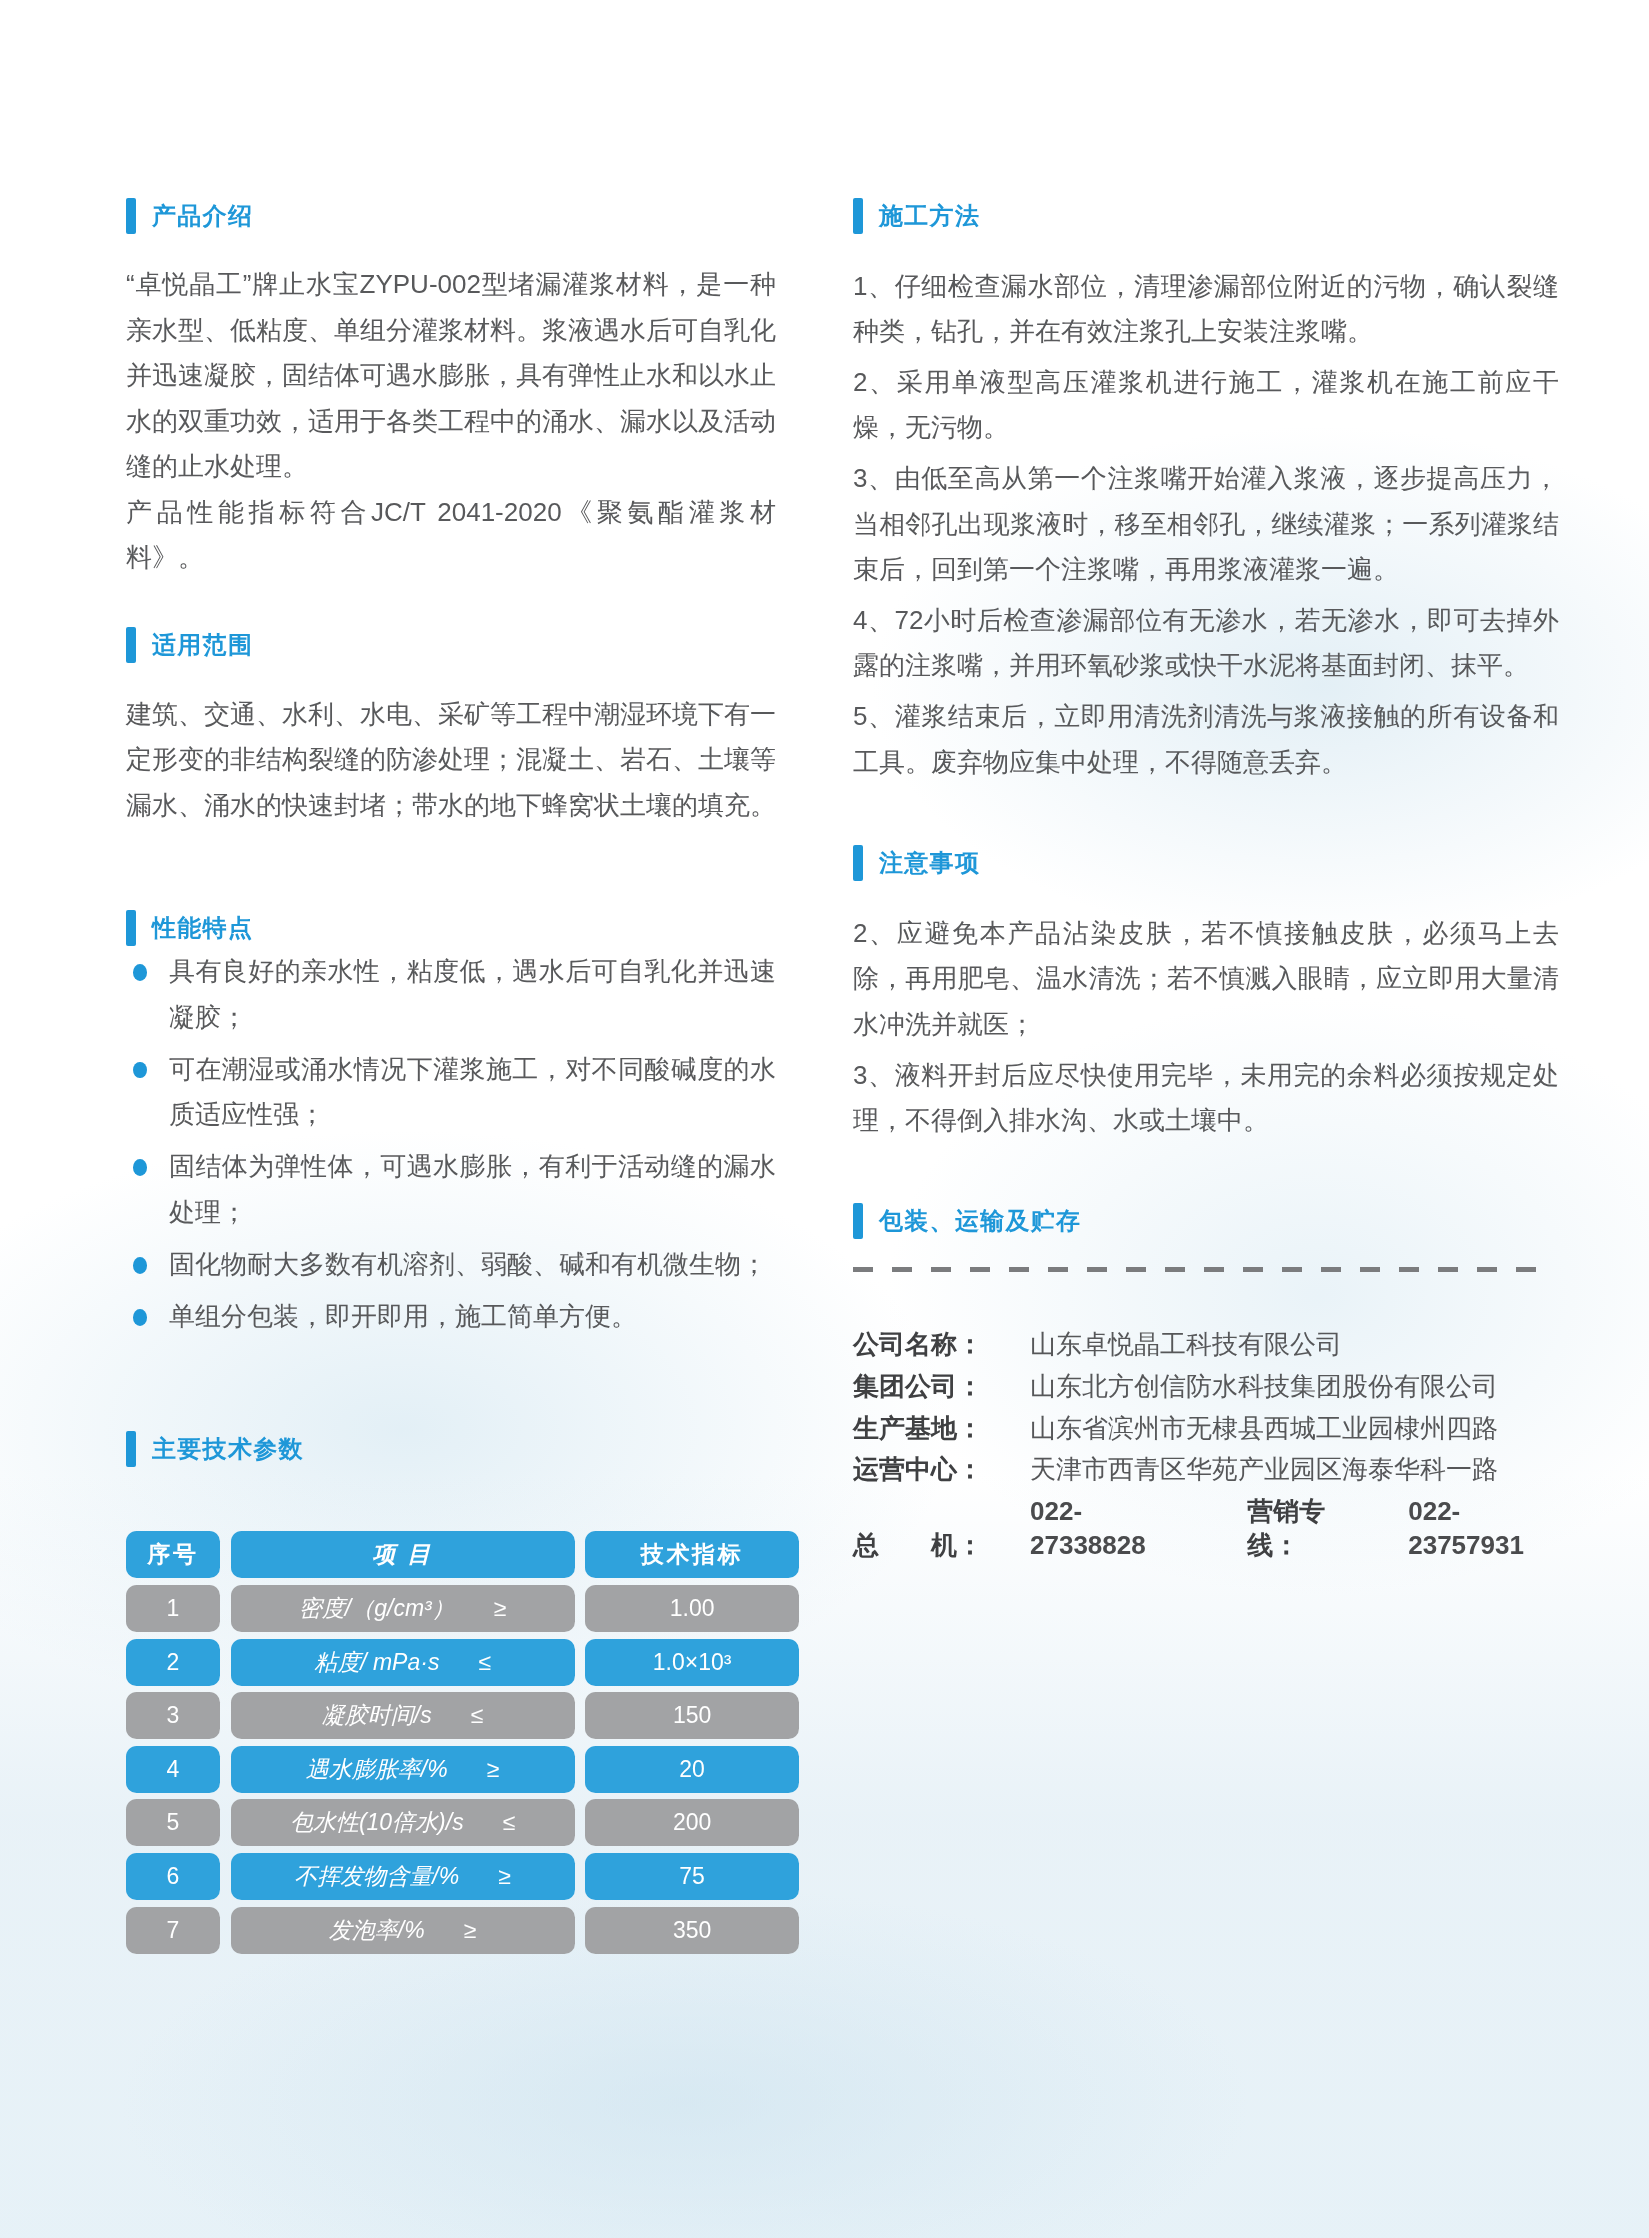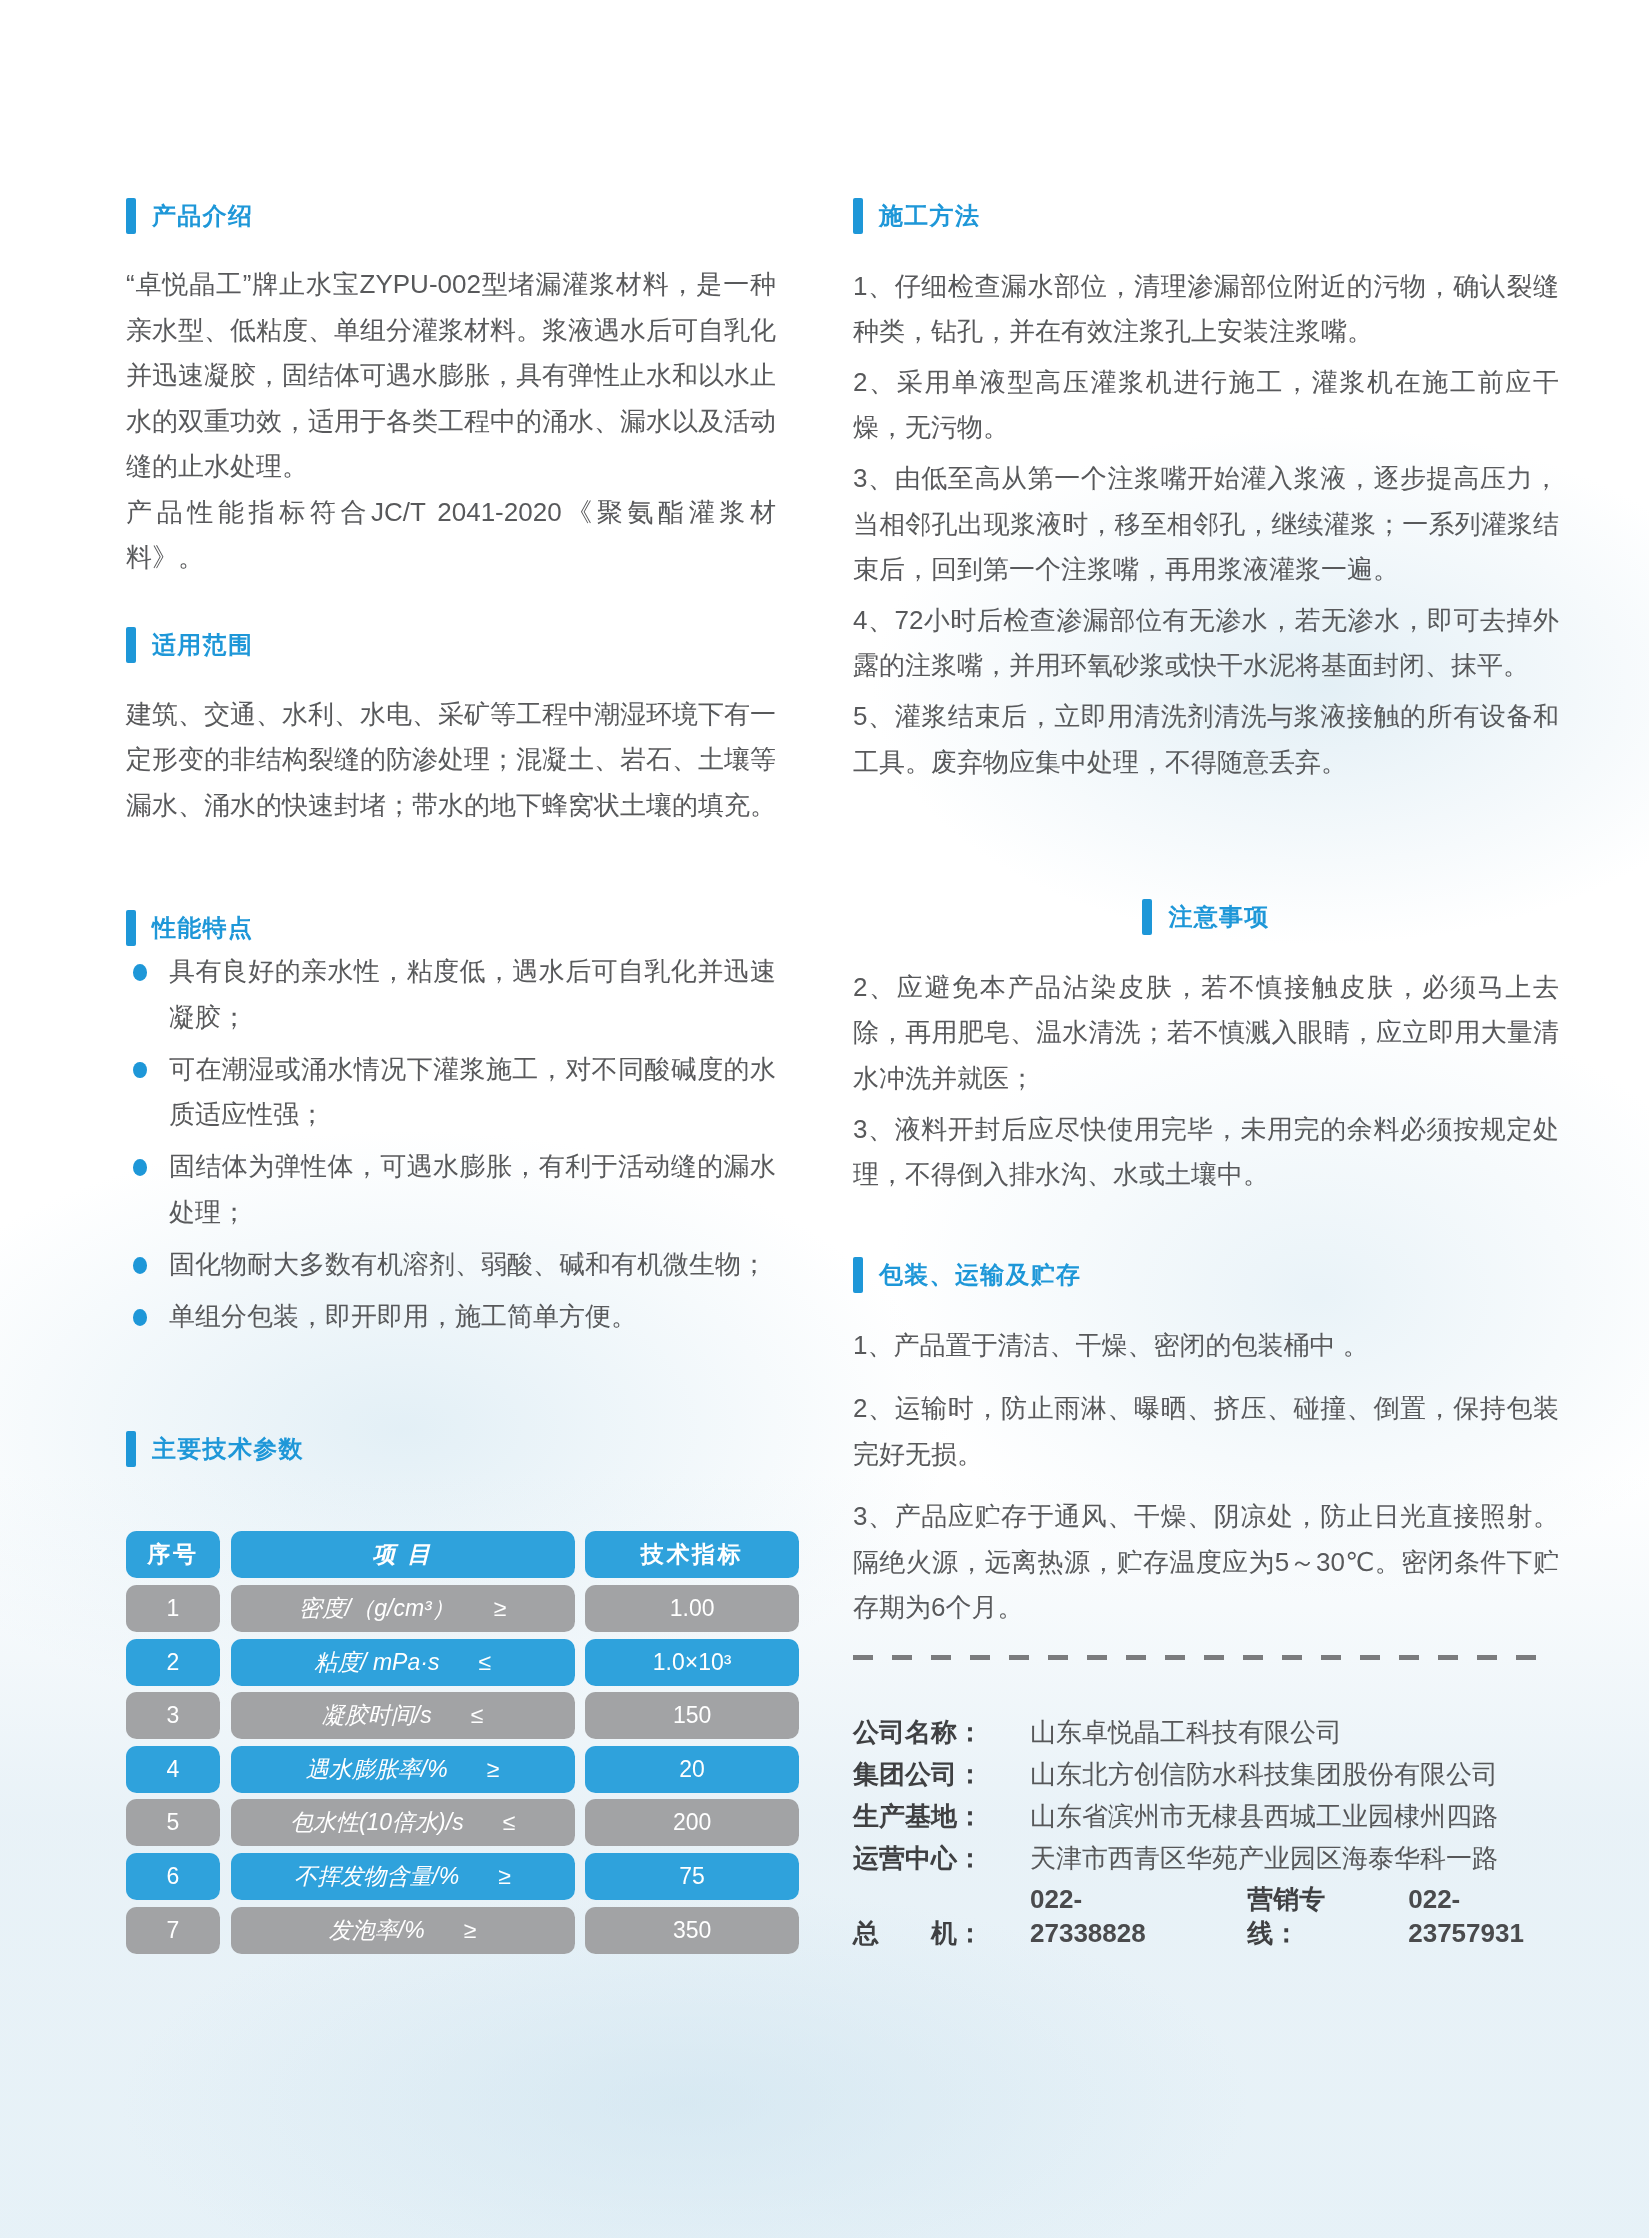--- a/index.html
+++ b/index.html
@@ -69,21 +69,21 @@
   .c2{width:344px;flex:none;font-style:italic;}
   .c3{flex:1;}
   .thead .tcell{background:var(--tblue);font-weight:600;letter-spacing:2.7px;}
   .row-blue .tcell{background:var(--tblue);}
   .row-gray .tcell{background:var(--tgray);}
   .cmp{margin-left:39px;}
 
   
   .mt-items{margin-top:26.6px;}
   .num-item{margin-bottom:5.3px;}
-  .mt-notes-h{margin-top:110px;justify-content:center;}
+  .mt-notes-h{margin-top:56px;}
   .mt-storage-h{margin-top:56px;}
   .storage-item{margin-bottom:17.3px;}
 
   .dashed-sep{
     margin-top:24px;height:5.3px;width:695px;
     background:repeating-linear-gradient(90deg,#7b7c7e 0 20px,transparent 20px 39px);
   }
 
   .company{margin-top:56px;}
   .company-row{display:flex;align-items:flex-end;font-size:26px;line-height:1.3;margin-bottom:8px;gap:44px;}
@@ -218,25 +218,20 @@
   </div>
   <div class="mt-items">
     <p class="body-text num-item">2、应避免本产品沾染皮肤，若不慎接触皮肤，必须马上去除，再用肥皂、温水清洗；若不慎溅入眼睛，应立即用大量清水冲洗并就医；</p>
     <p class="body-text num-item">3、液料开封后应尽快使用完毕，未用完的余料必须按规定处理，不得倒入排水沟、水或土壤中。</p>
   </div>
 
   <div class="sec-header mt-storage-h">
     <span class="sec-bar"></span>
     <h2 class="sec-title">包装、运输及贮存</h2>
   </div>
-  <div class="mt-items">
-    <p class="body-text storage-item">1、产品置于清洁、干燥、密闭的包装桶中 。</p>
-    <p class="body-text storage-item">2、运输时，防止雨淋、曝晒、挤压、碰撞、倒置，保持包装完好无损。</p>
-    <p class="body-text storage-item">3、产品应贮存于通风、干燥、阴凉处，防止日光直接照射。隔绝火源，远离热源，贮存温度应为5～30℃。密闭条件下贮存期为6个月。</p>
-  </div>
 
   <div class="dashed-sep"></div>
 
   <div class="company">
     <div class="company-row">
       <span class="c-label">公司名称：</span>
       <span class="c-value">山东卓悦晶工科技有限公司</span>
     </div>
     <div class="company-row">
       <span class="c-label">集团公司：</span>

